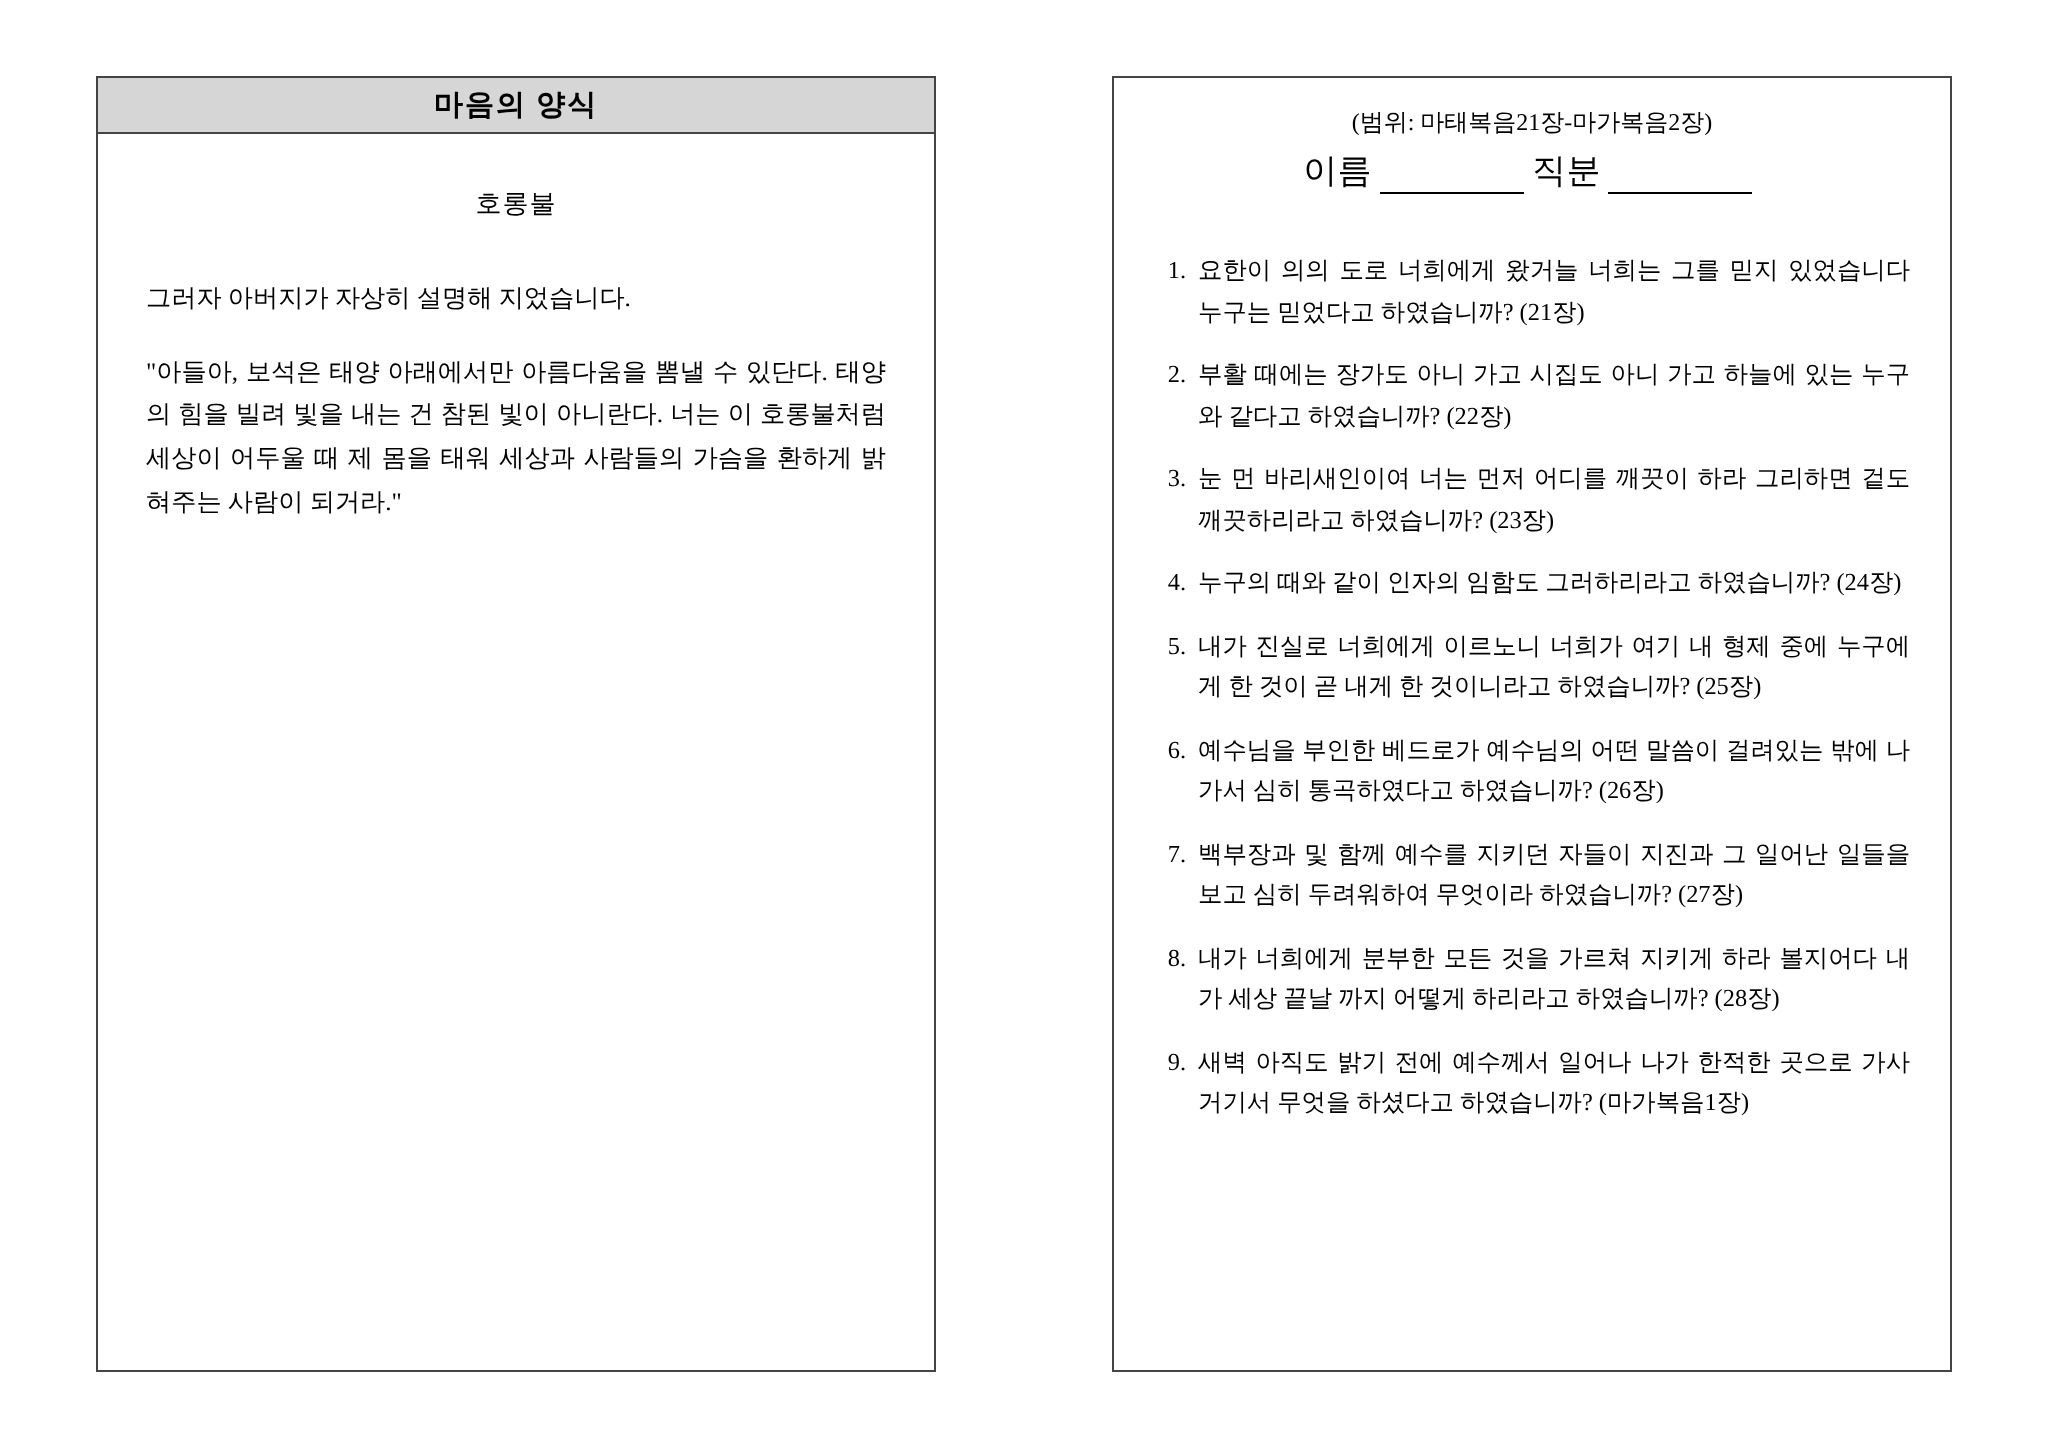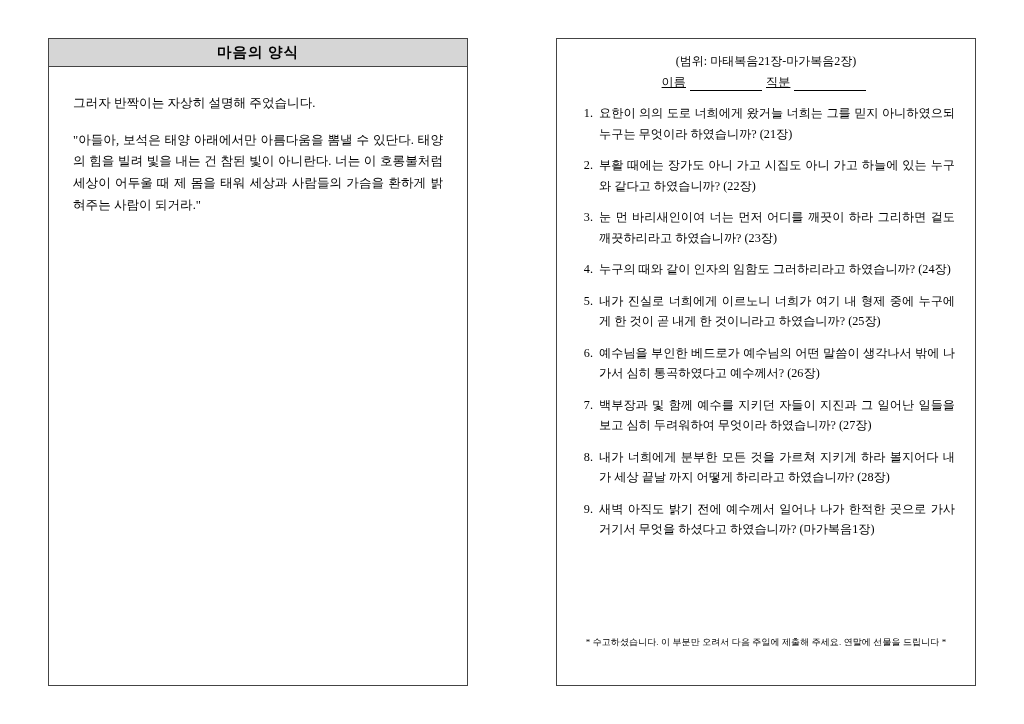--- a/index.html
+++ b/index.html
@@ -69,24 +69,23 @@
     display: flex;
     flex-direction: column;
   }
   .scope {
     text-align: center;
     font-size: 12px;
     margin-bottom: 4px;
   }
   .nameline {
     text-align: center;
-    font-size: 12px;
-    margin-bottom: 12px;
+    font-size: 17px;
+    margin-bottom: 28px;
     letter-spacing: 0.2px;
-    text-decoration: underline;
   }
   .nameline .blank {
     display: inline-block;
     border-bottom: 1px solid #000;
     width: 72px;
     height: 11px;
     vertical-align: bottom;
     margin: 0 4px;
   }
   ol.qlist {
@@ -119,64 +118,64 @@
     margin-top: 6px;
     letter-spacing: 0.1px;
   }
 </style>
 </head>
 <body>
 
 <div class="page page-left">
   <div class="panel-title">마음의 양식</div>
   <div class="left-body">
-    <p class="story-para">그러자 반짝이는 자상히 설명해 주었습니다.</p>
+    <div class="story-title">호롱불</div>
+    <p class="story-para">그러자 아버지가 자상히 설명해 지었습니다.</p>
     <p class="story-para">"아들아, 보석은 태양 아래에서만 아름다움을 뽐낼 수 있단다. 태양의 힘을 빌려 빛을 내는 건 참된 빛이 아니란다. 너는 이 호롱불처럼 세상이 어두울 때 제 몸을 태워 세상과 사람들의 가슴을 환하게 밝혀주는 사람이 되거라."</p>
   </div>
 </div>
 
 <div class="page page-right">
   <div class="right-body">
     <div class="scope">(범위: 마태복음21장-마가복음2장)</div>
     <div class="nameline">
       <span>이름</span><span class="blank"></span><span>직분</span><span class="blank"></span>
     </div>
     <ol class="qlist">
       <li>
         <span class="num">1.</span>
-        <span class="qtext">요한이 의의 도로 너희에게 왔거늘 너희는 그를 믿지 아니하였으되 누구는 무엇이라 하였습니까? (21장)</span>
+        <span class="qtext">요한이 의의 도로 너희에게 왔거늘 너희는 그를 믿지 있었습니다 누구는 믿었다고 하였습니까? (21장)</span>
       </li>
       <li>
         <span class="num">2.</span>
         <span class="qtext">부활 때에는 장가도 아니 가고 시집도 아니 가고 하늘에 있는 누구와 같다고 하였습니까? (22장)</span>
       </li>
       <li>
         <span class="num">3.</span>
         <span class="qtext">눈 먼 바리새인이여 너는 먼저 어디를 깨끗이 하라 그리하면 겉도 깨끗하리라고 하였습니까? (23장)</span>
       </li>
       <li>
         <span class="num">4.</span>
         <span class="qtext">누구의 때와 같이 인자의 임함도 그러하리라고 하였습니까? (24장)</span>
       </li>
       <li>
         <span class="num">5.</span>
         <span class="qtext">내가 진실로 너희에게 이르노니 너희가 여기 내 형제 중에 누구에게 한 것이 곧 내게 한 것이니라고 하였습니까? (25장)</span>
       </li>
       <li>
         <span class="num">6.</span>
-        <span class="qtext">예수님을 부인한 베드로가 예수님의 어떤 말씀이 생각나서 밖에 나가서 심히 통곡하였다고 예수께서? (26장)</span>
+        <span class="qtext">예수님을 부인한 베드로가 예수님의 어떤 말씀이 걸려있는 밖에 나가서 심히 통곡하였다고 하였습니까? (26장)</span>
       </li>
       <li>
         <span class="num">7.</span>
         <span class="qtext">백부장과 및 함께 예수를 지키던 자들이 지진과 그 일어난 일들을 보고 심히 두려워하여 무엇이라 하였습니까? (27장)</span>
       </li>
       <li>
         <span class="num">8.</span>
         <span class="qtext">내가 너희에게 분부한 모든 것을 가르쳐 지키게 하라 볼지어다 내가 세상 끝날 까지 어떻게 하리라고 하였습니까? (28장)</span>
       </li>
       <li>
         <span class="num">9.</span>
         <span class="qtext">새벽 아직도 밝기 전에 예수께서 일어나 나가 한적한 곳으로 가사 거기서 무엇을 하셨다고 하였습니까? (마가복음1장)</span>
       </li>
     </ol>
-    <div class="footnote">* 수고하셨습니다. 이 부분만 오려서 다음 주일에 제출해 주세요. 연말에 선물을 드립니다 *</div>
   </div>
 </div>
 
 </body></html>

